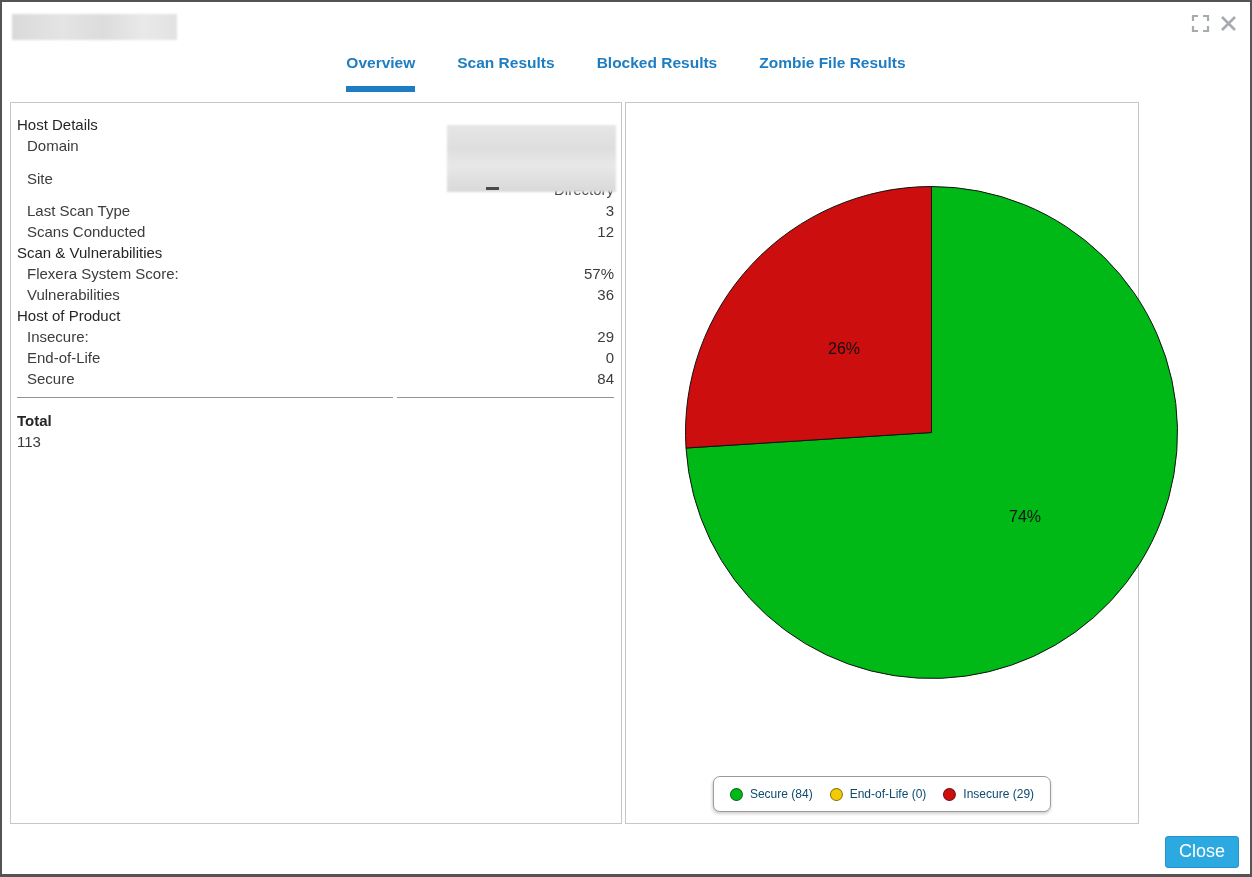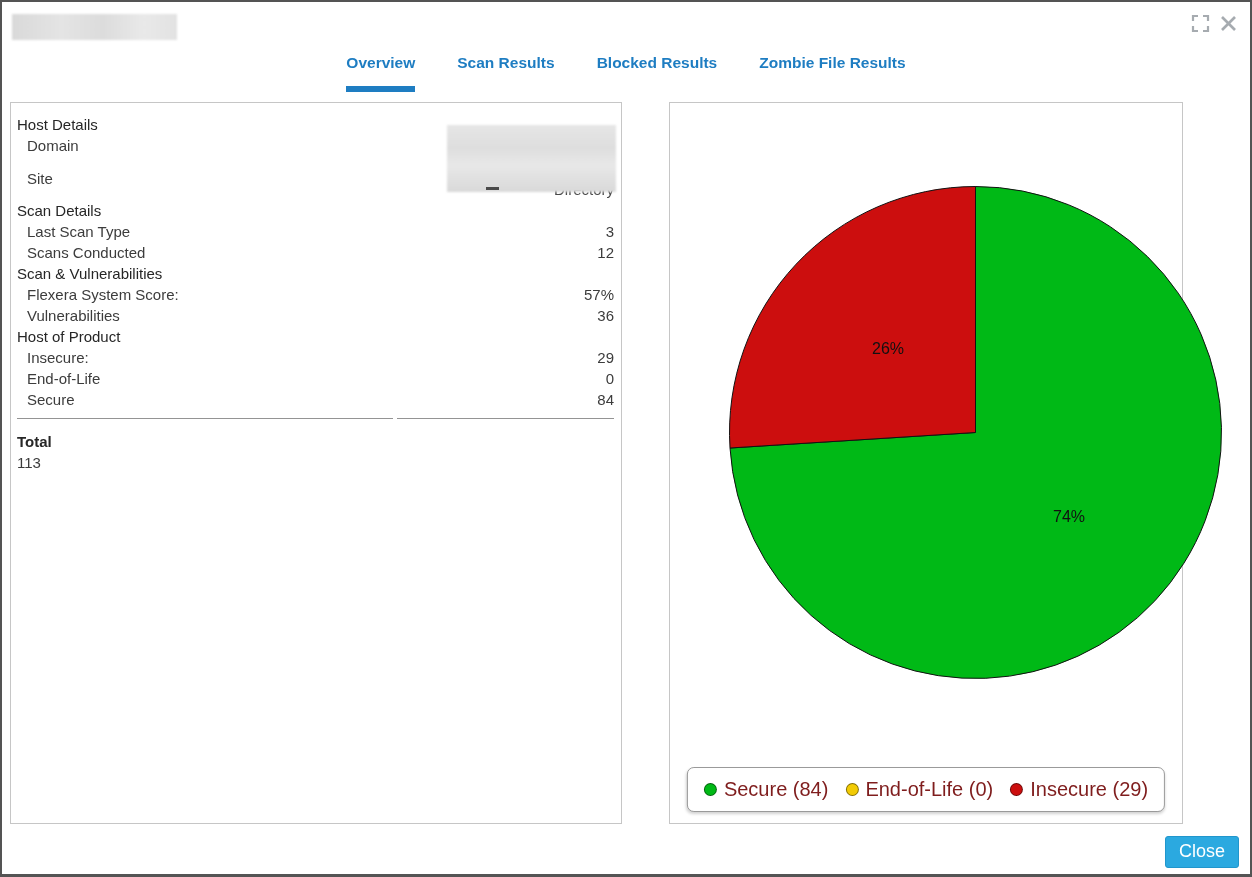--- a/index.html
+++ b/index.html
@@ -47,21 +47,21 @@
   }
   .tab .bar { display: none; }
   .tab.active .bar {
     display: block; height: 6px; margin-top: 12px;
     background: #1e7dc2;
   }
 
   
   .panel { position: absolute; top: 100px; height: 722px; background: #fff; border: 1px solid #c6c6c6; }
   .panel.left  { left: 8px;   width: 612px; }
-  .panel.right { left: 667px; width: 514px; }
+  .panel.right { left: 623px; width: 514px; }
 
   
   .details { padding: 11px 7px 0 6px; font-size: 15px; color: #3c3c3c; }
   .d-row { display: flex; justify-content: space-between; line-height: 21px; }
   .d-row .lbl { padding-left: 10px; white-space: nowrap; }
   .d-row .val { text-align: right; white-space: nowrap; }
   .d-header { font-weight: normal; color: #262626; line-height: 21px; }
   .d-row.site-row { height: 32px; margin-top: 12px; }
   .d-row.site-row .lbl { align-self: flex-start; }
   .d-row.site-row .val { align-self: flex-end; color: #474747; }
@@ -91,21 +91,21 @@
   
   .legend {
     position: absolute; left: 50%; bottom: 11px; transform: translateX(-50%);
     display: flex; align-items: center; gap: 17px;
     padding: 10px 16px;
     border: 1px solid #9a9a9a; border-radius: 7px;
     background: #fff;
     box-shadow: 0 2px 3px rgba(0,0,0,0.18);
     white-space: nowrap;
   }
-  .legend-item { display: flex; align-items: center; gap: 7px; font-size: 20px; color: #7f1d1d; cursor: pointer; }
+  .legend-item { display: flex; align-items: center; gap: 7px; font-size: 12px; color: #0c4a6e; cursor: pointer; }
   .legend-dot {
     width: 13px; height: 13px; border-radius: 50%;
     border: 1px solid rgba(0,0,0,0.45);
   }
 
   
   .close-btn {
     position: absolute; right: 11px; bottom: 6px;
     background: #2ba9e0;
     border: 1px solid #2196cc;
@@ -168,21 +168,20 @@
       <div class="d-header">Host Details</div>
       <div class="d-row">
         <span class="lbl">Domain</span>
         <span class="val"></span>
       </div>
       <div class="d-row site-row">
         <span class="lbl">Site</span>
         <span class="val">Directory</span>
       </div>
 
-      <div class="d-header">Scan Details</div>
       <div class="d-row">
         <span class="lbl">Last Scan Type</span>
         <span class="val">3</span>
       </div>
       <div class="d-row">
         <span class="lbl">Scans Conducted</span>
         <span class="val">12</span>
       </div>
 
       <div class="d-header">Scan &amp; Vulnerabilities</div>

